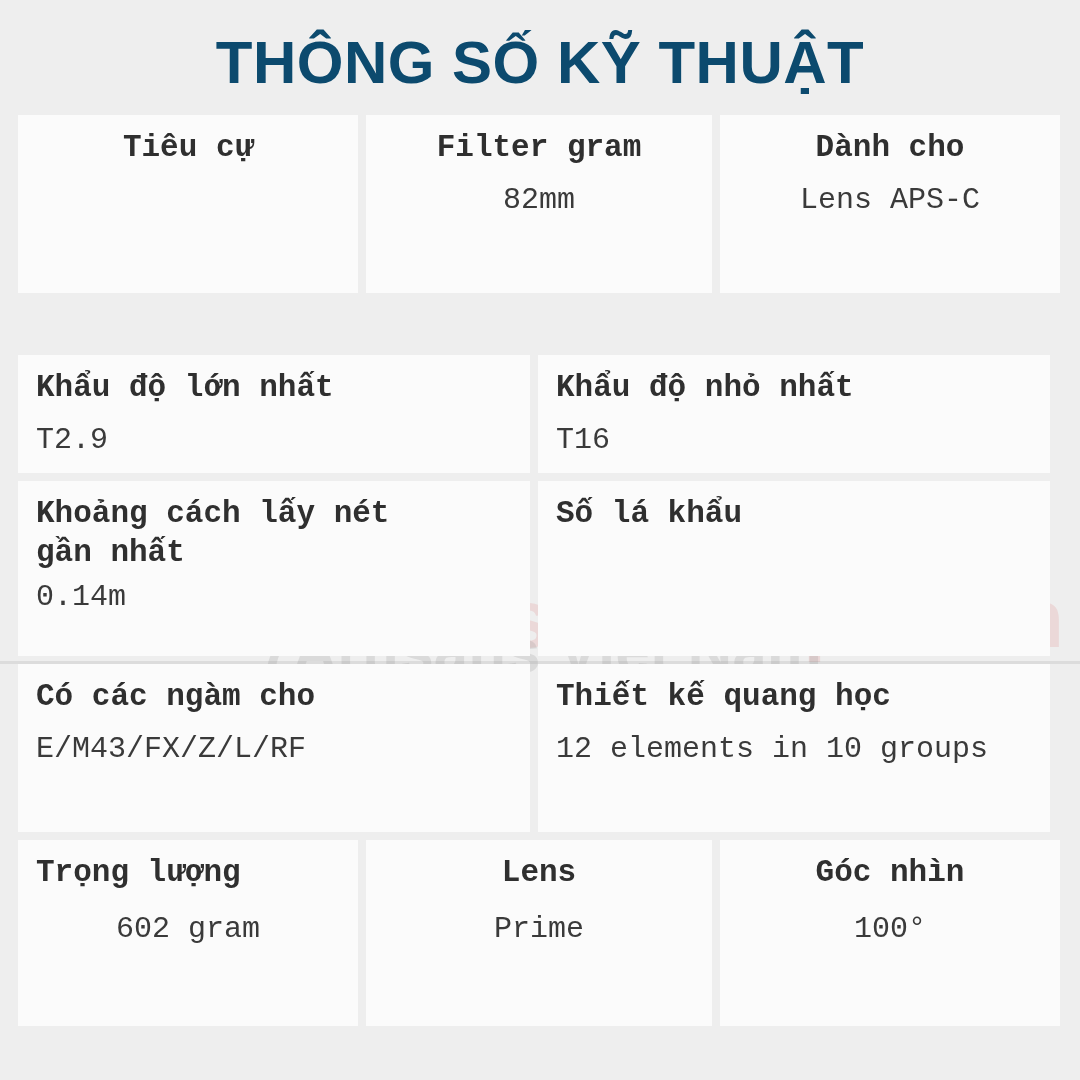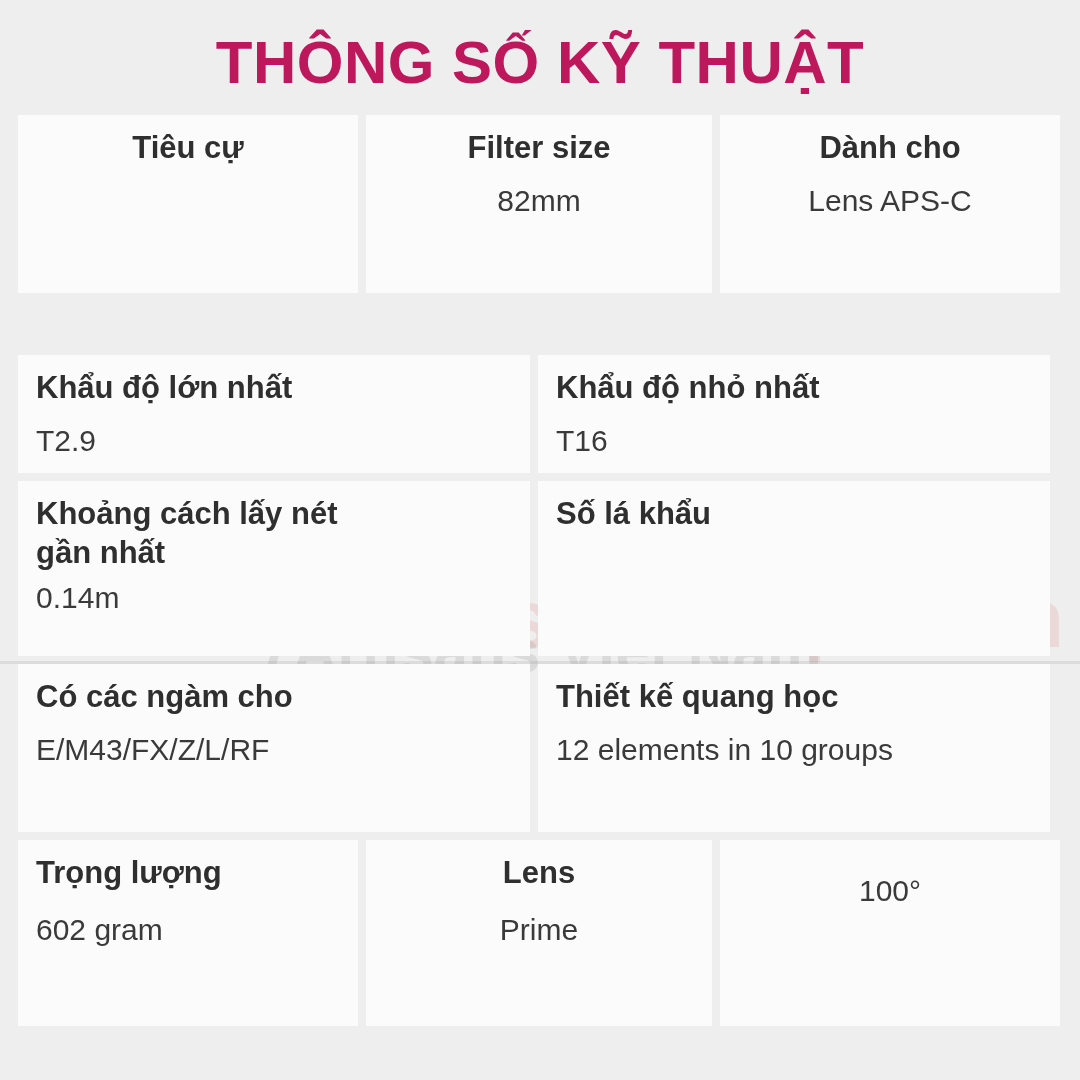--- a/index.html
+++ b/index.html
@@ -69,35 +69,36 @@
     font-weight: 700;
     color: rgba(214,72,72,0.13);
     white-space: nowrap;
   }
 
   
   .title {
     text-align: center;
     font-size: 60px;
     font-weight: 700;
-    color: #be185d;
+    color: #0c4a6e;
     letter-spacing: 0.5px;
     line-height: 1.15;
     margin: 10px 0 18px 0;
     position: relative;
     z-index: 10;
   }
 
   
   .rows {
     position: relative;
     z-index: 8;
     display: flex;
     flex-direction: column;
     gap: 8px;
+    font-family: Liberation Mono, monospace;
   }
   .row {
     display: flex;
     gap: 8px;
   }
   .cell {
     background: #fbfbfb;
     box-sizing: border-box;
     padding: 14px 18px 14px 18px;
     display: flex;
@@ -140,21 +141,21 @@
   .r4 { height: 168px; }
   .r4 .c1 { width: 512px; }
   .r4 .c2 { width: 512px; }
 
   .r5 { height: 186px; }
   .r5 .c1 { width: 340px; }
   .r5 .c2 { width: 346px; }
   .r5 .c3 { width: 340px; }
 
   .r3 .c-value { margin-top: 6px; }
-  .r5 .c-value { margin-top: 18px; }
+  .r5 .c-value { margin-top: 18px; text-align: center; }
 </style>
 </head>
 <body>
 
 <div class="page">
 
   <div class="watermark-layer">
     <div class="wm-store">1994's STORE</div>
     <div class="wm-red">7Artisans Việt Nam</div>
     <div class="wm-artisans">7Artisans Việt Nam</div>
@@ -163,21 +164,21 @@
 
   <div class="title">THÔNG SỐ KỸ THUẬT</div>
 
   <div class="rows">
 
     <div class="row r1">
       <div class="cell center c1">
         <div class="c-label">Tiêu cự</div>
       </div>
       <div class="cell center c2">
-        <div class="c-label">Filter size</div>
+        <div class="c-label">Filter gram</div>
         <div class="c-value">82mm</div>
       </div>
       <div class="cell center c3">
         <div class="c-label">Dành cho</div>
         <div class="c-value">Lens APS-C</div>
       </div>
     </div>
 
     <div class="row r2">
       <div class="cell c1">
@@ -215,18 +216,19 @@
     <div class="row r5">
       <div class="cell c1">
         <div class="c-label">Trọng lượng</div>
         <div class="c-value">602 gram</div>
       </div>
       <div class="cell center c2">
         <div class="c-label">Lens</div>
         <div class="c-value">Prime</div>
       </div>
       <div class="cell center c3">
+        <div class="c-label">Góc nhìn</div>
         <div class="c-value">100°</div>
       </div>
     </div>
 
   </div>
 </div>
 
 </body></html>

